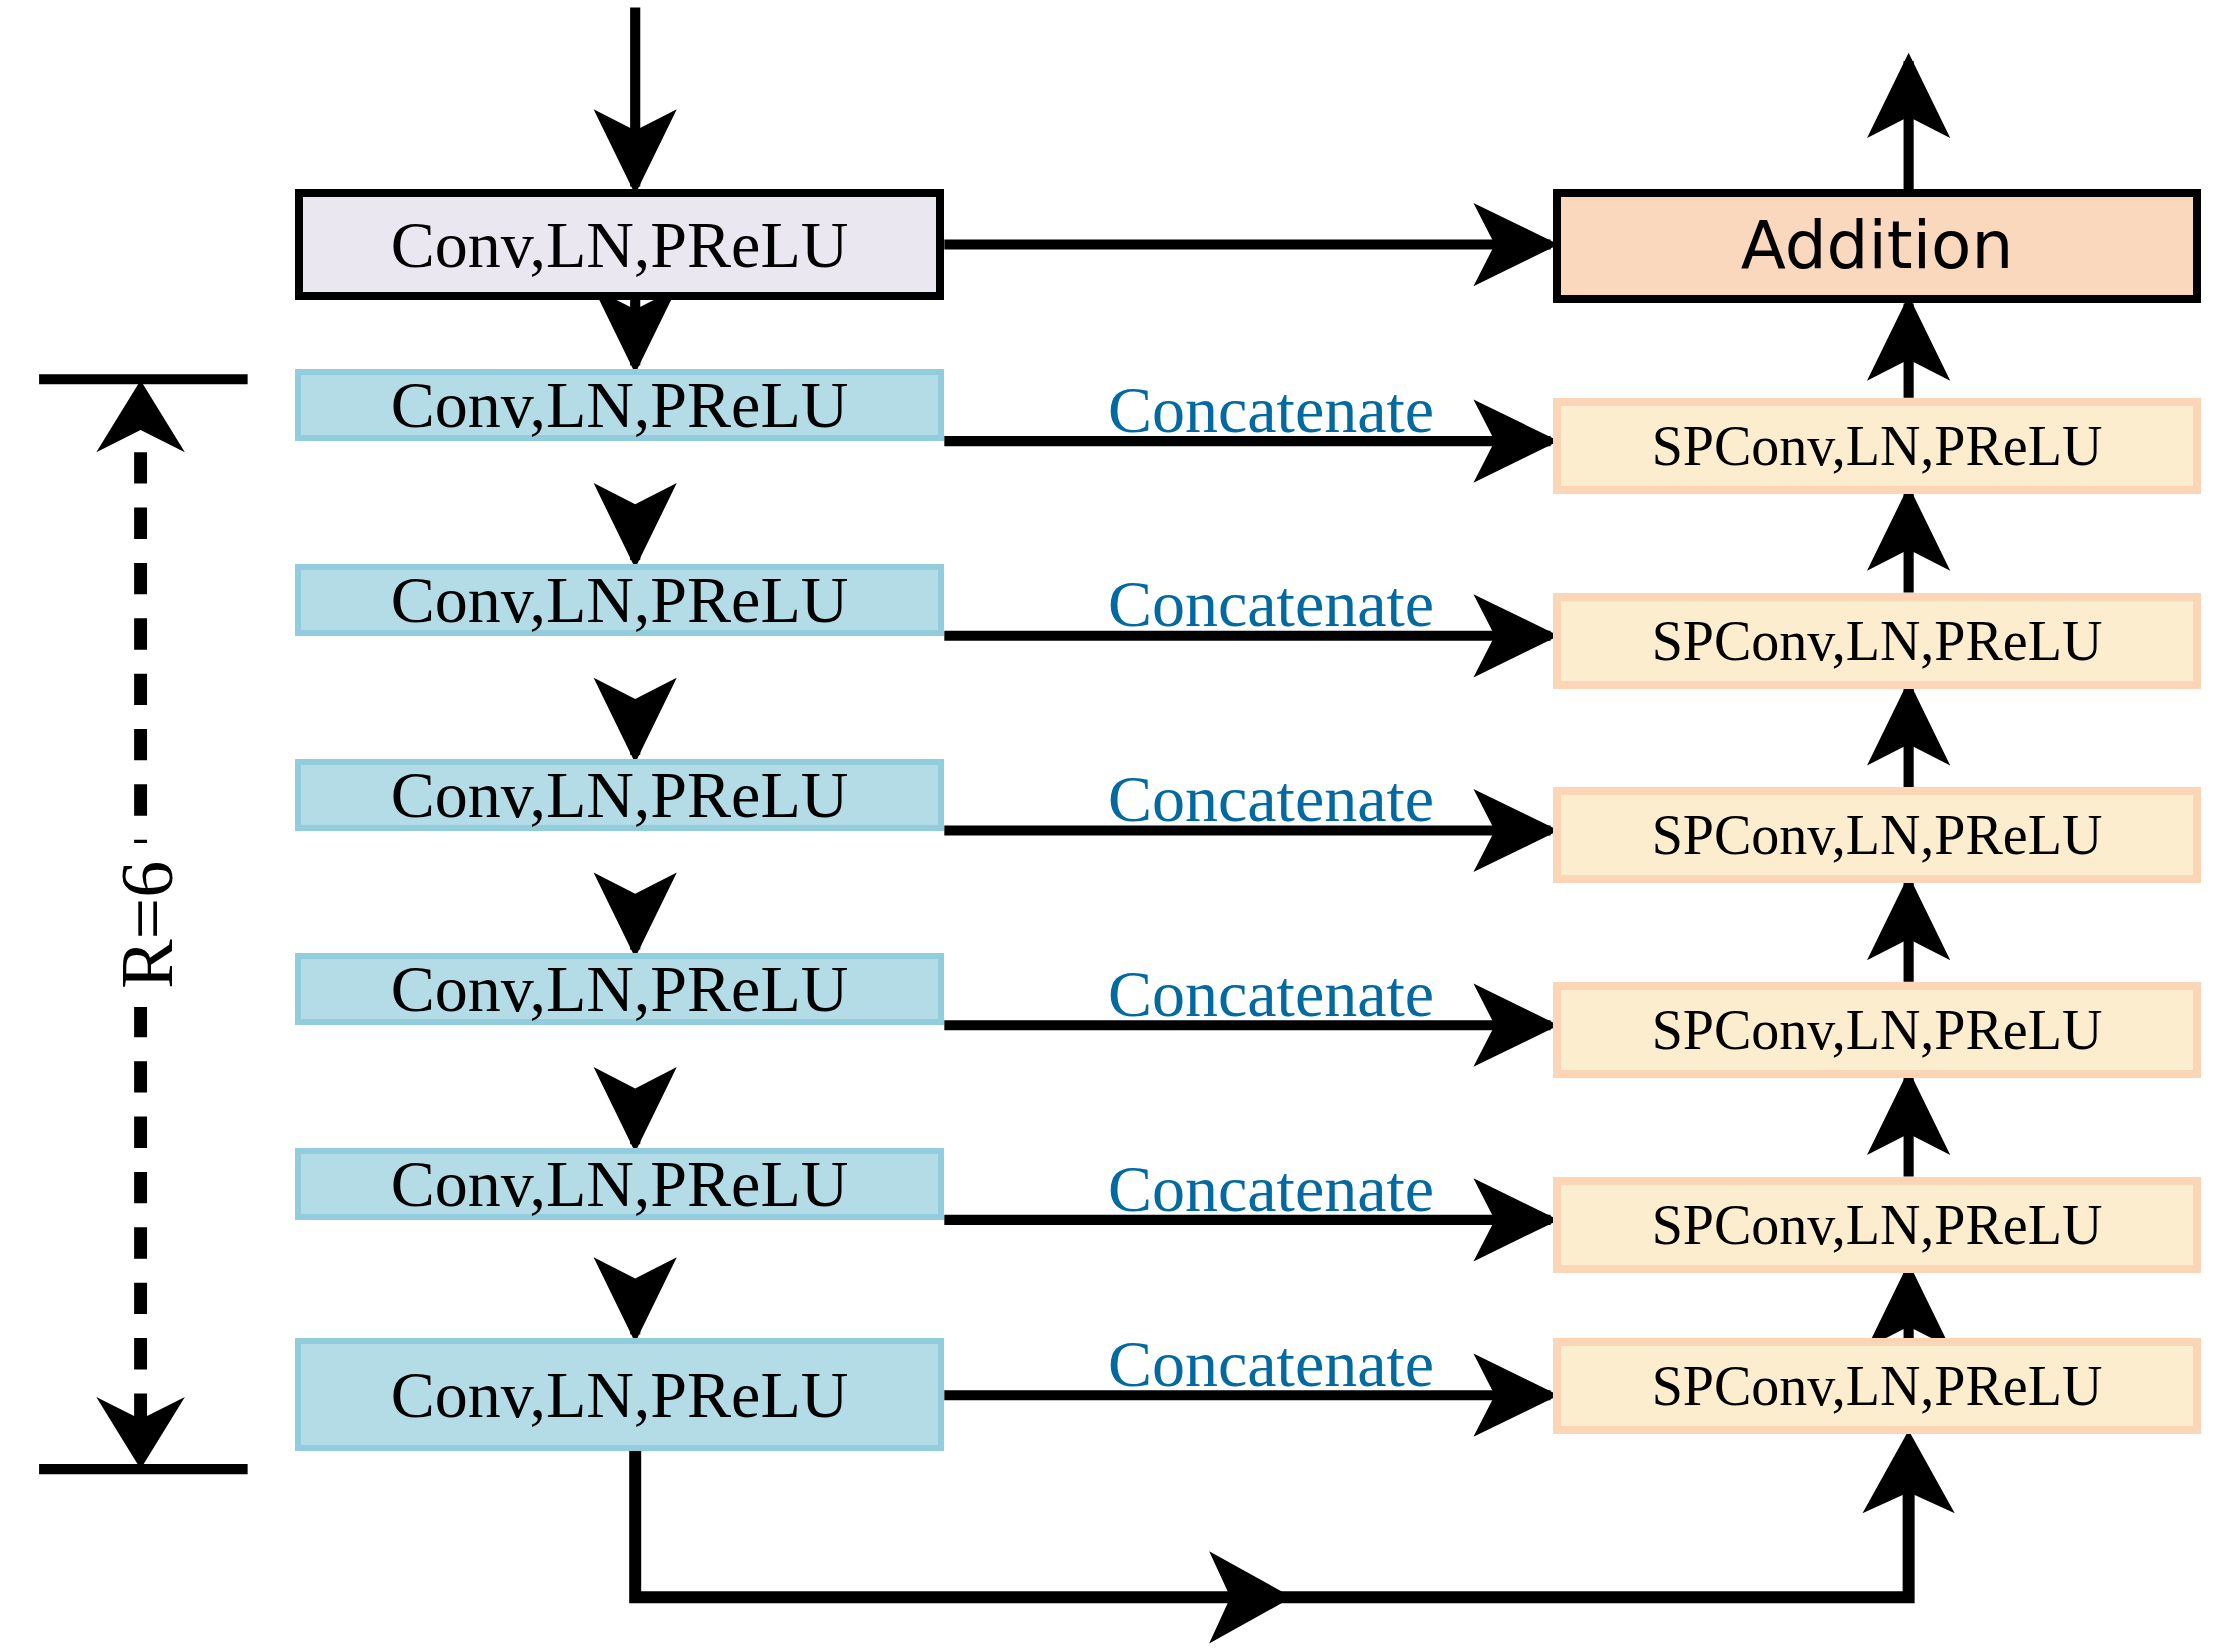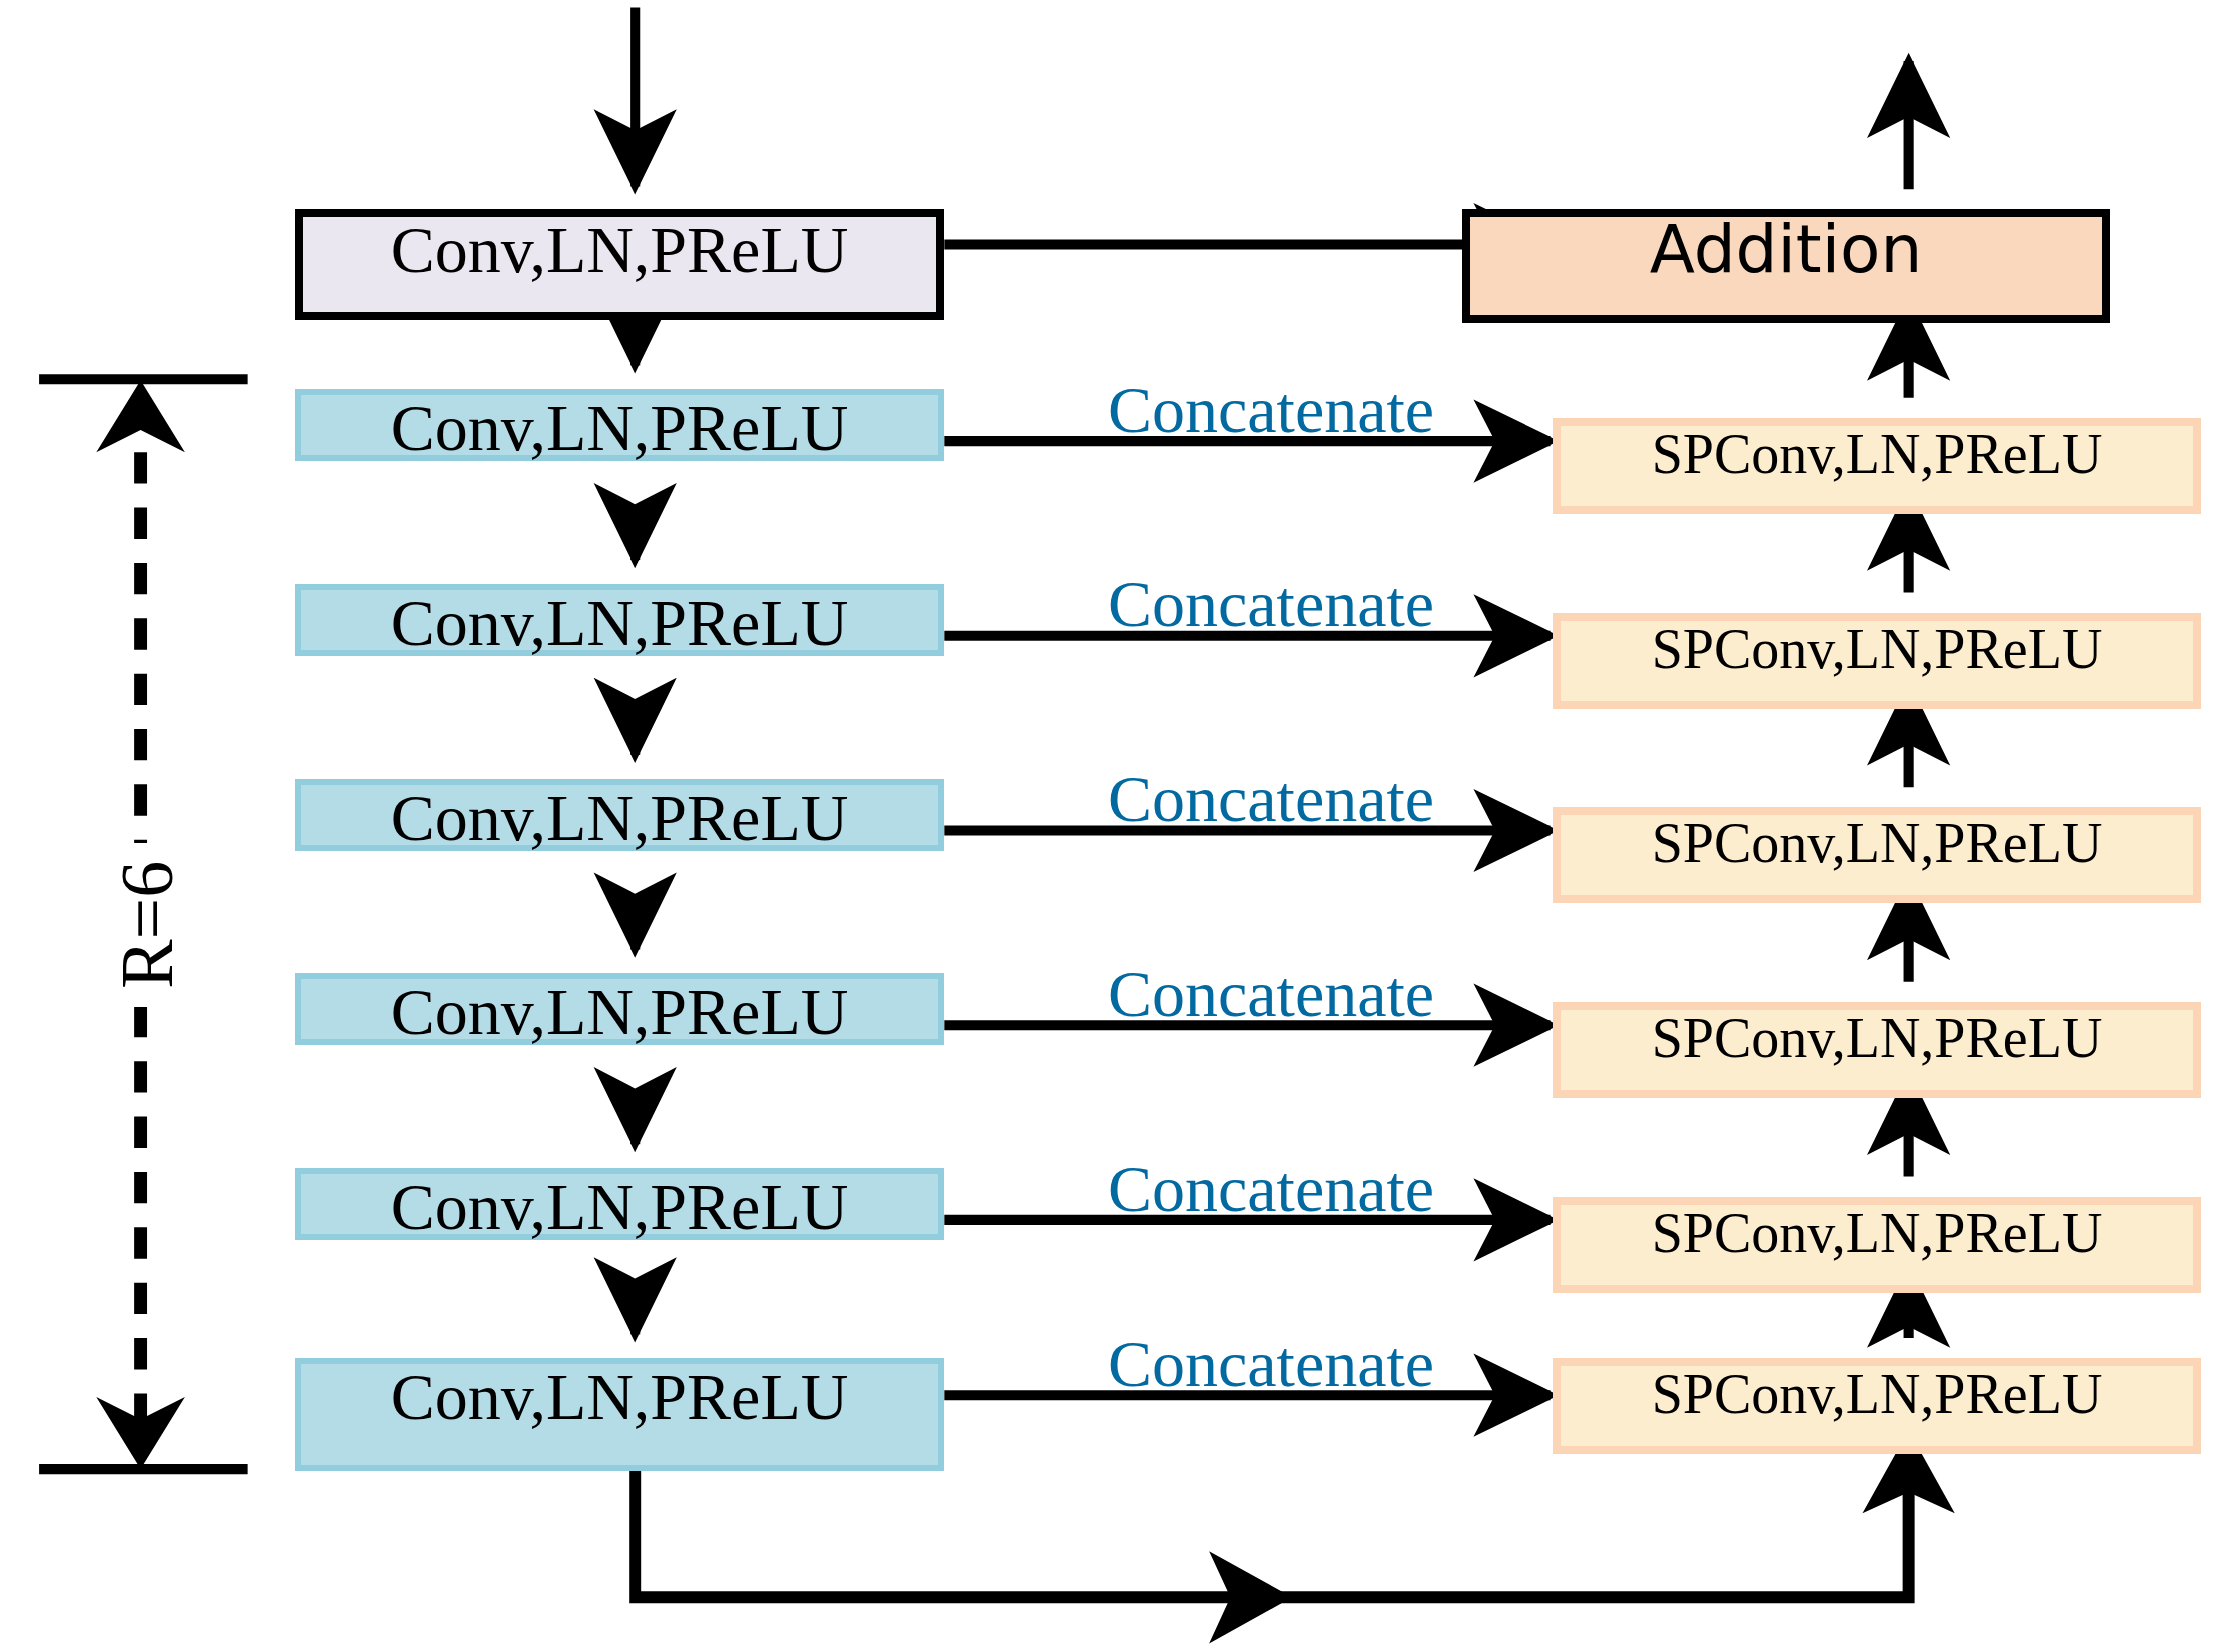--- a/index.html
+++ b/index.html
@@ -12,24 +12,24 @@
     width: 2231px;
     height: 1649px;
     background: #ffffff;
     font-family: "Liberation Serif", "DejaVu Serif", serif;
     overflow: hidden;
   }
   .box {
     position: absolute;
     box-sizing: border-box;
     display: flex;
+    align-items: center;
     justify-content: center;
     line-height: 1;
     white-space: nowrap;
-    margin-top: 20px;
   }
   .box-head {
     background: #ebe7f0;
     border: 8.3px solid #000000;
     color: #000000;
     font-size: 66px;
   }
   .box-conv {
     background: #b4dce7;
     border: 6.5px solid #92cddd;
@@ -126,21 +126,21 @@
     <line x1="42" y1="1592" x2="268" y2="1592" stroke="#000000" stroke-width="11"></line>
     <line x1="152" y1="430" x2="152" y2="1572" stroke="#000000" stroke-width="14" stroke-dasharray="34 26"></line>
     <path d="M104,490 L152,412 L200,490 L152,466 Z" fill="#000000"></path>
     <path d="M104,1514 L152,1592 L200,1514 L152,1538 Z" fill="#000000"></path>
   </svg>
 
   <div class="box box-head" style="left:295px; top:189px; width:649px; height:111px;">
     <span>Conv,LN,PReLU</span>
   </div>
 
-  <div class="box box-add" style="left:1462px; top:189px; width:648px; height:114px;">
+  <div class="box box-add" style="left:1553px; top:189px; width:648px; height:114px;">
     <span>Addition</span>
   </div>
 
   <div class="box box-conv" style="left:295px; top:369px; width:649px; height:72px;">
     <span>Conv,LN,PReLU</span>
   </div>
   <div class="box box-conv" style="left:295px; top:564px; width:649px; height:72px;">
     <span>Conv,LN,PReLU</span>
   </div>
   <div class="box box-conv" style="left:295px; top:759px; width:649px; height:72px;">

